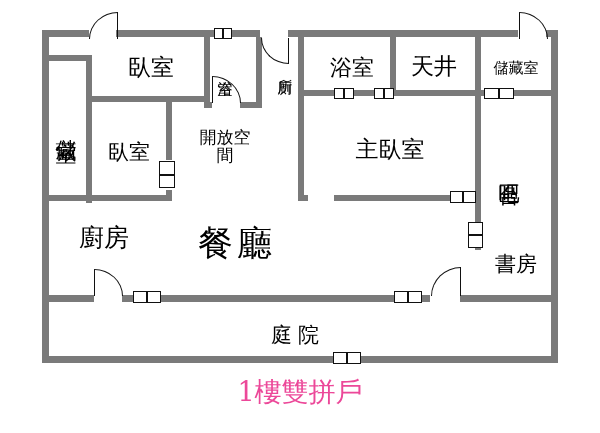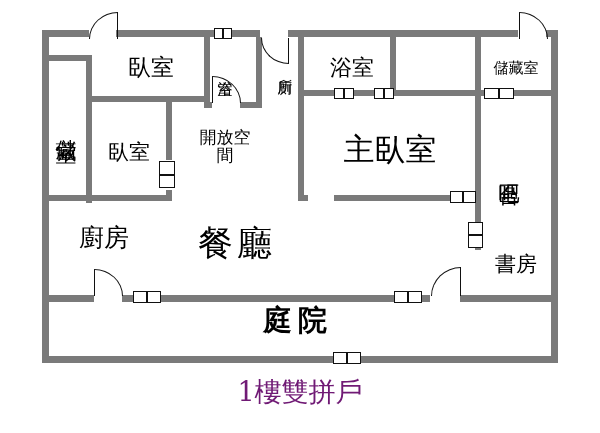--- a/index.html
+++ b/index.html
@@ -17,21 +17,21 @@
   .arcBL{border-bottom:1.5px solid #111;border-left:1.5px solid #111;border-right:1.5px solid #111;border-bottom-left-radius:100% 100%;}
   .win{position:absolute;border:1.2px solid #111;box-sizing:border-box;}
   .winH{background:linear-gradient(to right,#fff 0 46%,#111 46% 54%,#fff 54% 100%);}
   .winV{background:linear-gradient(to bottom,#fff 0 46%,#111 46% 54%,#fff 54% 100%);}
   .lbl{
     position:absolute;transform:translate(-50%,-50%);
     color:#000;white-space:nowrap;line-height:1.05;
   }
   .vert{writing-mode:vertical-rl;text-orientation:upright;}
   .wrap2{white-space:normal;width:52px;text-align:center;}
-  .caption{position:absolute;transform:translate(-50%,-50%);color:#701a75;white-space:nowrap;}
+  .caption{position:absolute;transform:translate(-50%,-50%);color:#ec4899;white-space:nowrap;}
 </style>
 </head>
 <body>
 
 <div id="canvas">
 
   <div class="wall" style="left:42px;top:30px;width:47px;height:7px;"></div>
   <div class="wall" style="left:116px;top:30px;width:144px;height:7px;"></div>
   <div class="wall" style="left:288px;top:30px;width:230px;height:7px;"></div>
   <div class="wall" style="left:546px;top:30px;width:12px;height:7px;"></div>
@@ -76,25 +76,26 @@
   <div class="win winV" style="left:468px;top:222px;width:15px;height:26px;"></div>
   <div class="win winH" style="left:133px;top:291px;width:28px;height:12px;"></div>
   <div class="win winH" style="left:394px;top:291px;width:28px;height:12px;"></div>
   <div class="win winH" style="left:333px;top:352px;width:28px;height:12px;"></div>
 
   <div class="lbl vert" style="left:66px;top:125px;font-size:21px;letter-spacing:2px;">儲藏室</div>
   <div class="lbl" style="left:151px;top:67px;font-size:23px;">臥室</div>
   <div class="lbl vert" style="left:224px;top:69px;font-size:15px;">浴室</div>
   <div class="lbl vert" style="left:284px;top:67px;font-size:15px;">廁所</div>
   <div class="lbl" style="left:352px;top:68px;font-size:22px;">浴室</div>
+  <div class="lbl" style="left:434px;top:66px;font-size:23px;">天井</div>
   <div class="lbl" style="left:516px;top:69px;font-size:15px;">儲藏室</div>
   <div class="lbl" style="left:129px;top:152px;font-size:21px;">臥室</div>
   <div class="lbl wrap2" style="left:225px;top:147px;font-size:17px;">開放空間</div>
-  <div class="lbl" style="left:390px;top:149px;font-size:31px;">主臥室</div>
+  <div class="lbl" style="left:390px;top:149px;font-size:23px;">主臥室</div>
   <div class="lbl vert" style="left:509px;top:168px;font-size:21px;">吧台區</div>
   <div class="lbl" style="left:237px;top:243px;font-size:35px;letter-spacing:4px;">餐廳</div>
   <div class="lbl" style="left:104px;top:238px;font-size:25px;">廚房</div>
   <div class="lbl" style="left:516px;top:264px;font-size:21px;">書房</div>
-  <div class="lbl" style="left:298px;top:320px;font-size:29px;letter-spacing:6px;font-weight:bold;">庭院</div>
+  <div class="lbl" style="left:298px;top:335px;font-size:21px;letter-spacing:6px;">庭院</div>
 
   <div class="caption" style="left:300px;top:392px;font-size:27px;">1樓雙拼戶</div>
 
 </div>
 
 </body></html>

